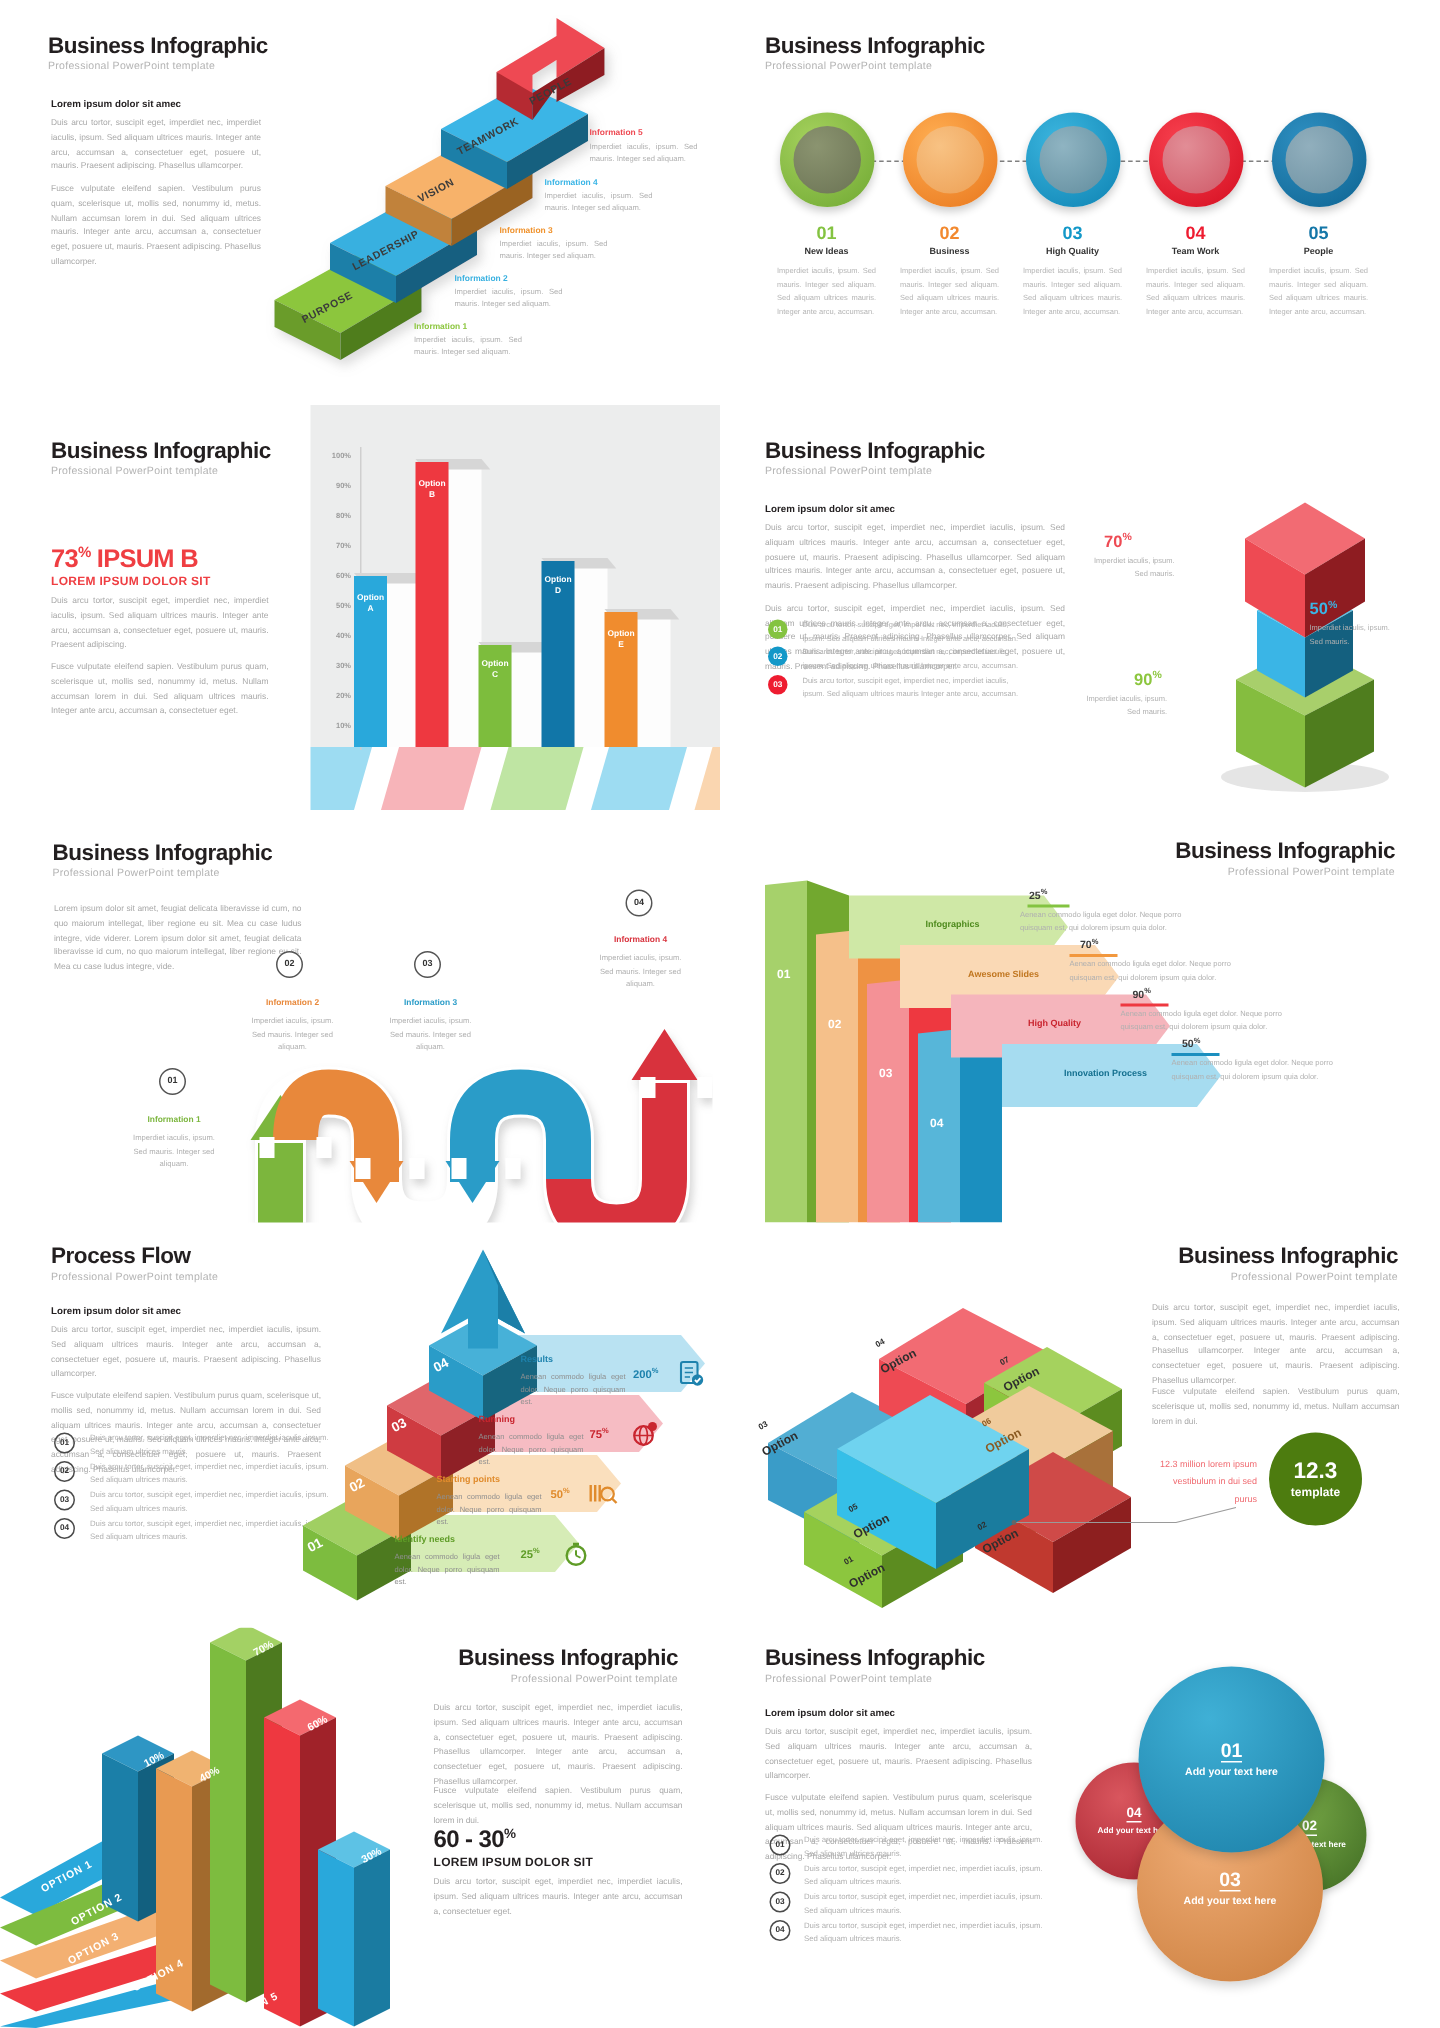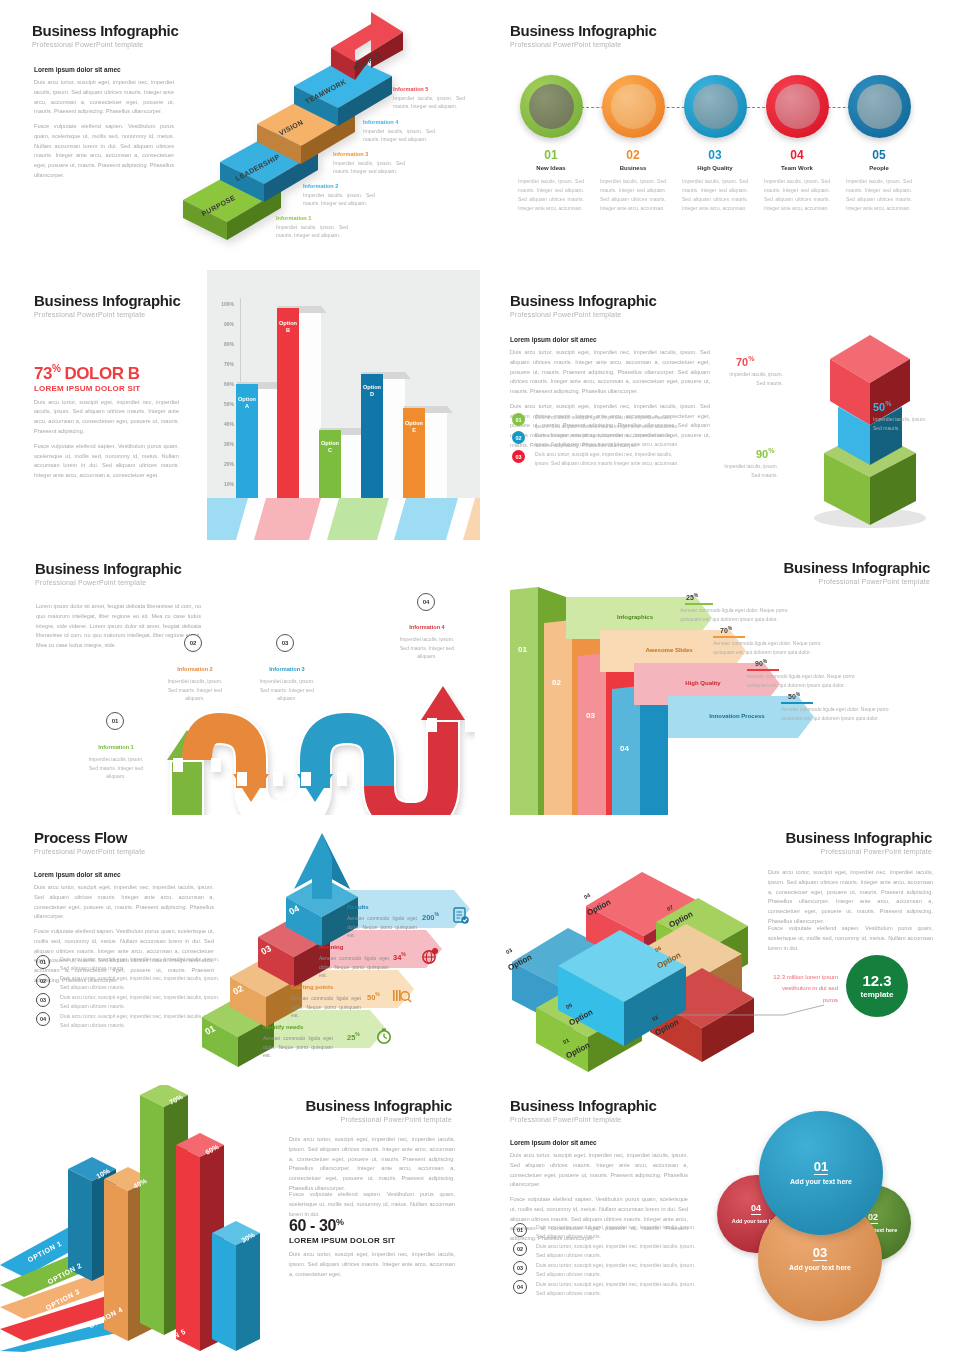--- a/index.html
+++ b/index.html
@@ -72,21 +72,21 @@
   .pf-ring { position: absolute; width: 14px; height: 14px; border-radius: 50%; border: 1px solid #4a4a4a;
              font-size: 5.5px; font-weight: bold; color: #333; display: flex; align-items: center; justify-content: center; }
   .pf-li { position: absolute; font-size: 5.2px; color: #b0b0b0; line-height: 1.7; width: 160px; }
   .pf-t { position: absolute; font-weight: bold; font-size: 6px; }
   .pf-b { position: absolute; font-size: 5px; color: #8f8f8f; line-height: 1.7; width: 70px; text-align: justify; }
   .pf-p { position: absolute; font-weight: bold; font-size: 7.5px; }
   .pf-p sup { font-size: 5px; }
 
   
   .optlbl { position: absolute; font-weight: bold; color: #2e2e2e; white-space: nowrap; }
-  .bubble { position: absolute; border-radius: 50%; background: #15803d; color: #fff;
+  .bubble { position: absolute; border-radius: 50%; background: #4d7c0f; color: #fff;
             display: flex; flex-direction: column; align-items: center; justify-content: center; }
   .bubble .n { font-size: 15px; font-weight: bold; line-height: 1; }
   .bubble .u { font-size: 8px; font-weight: bold; margin-top: 2px; }
   .bubtxt { position: absolute; font-size: 6px; color: #f06a70; text-align: right; line-height: 1.9; width: 72px; }
 
   
   .iso-pct { position: absolute; color: #fff; font-weight: bold; font-size: 7px; }
   .iso-opt { position: absolute; color: #fff; font-weight: bold; font-size: 7px; white-space: nowrap; letter-spacing: .6px; }
   .big6070 { font-size: 16px; font-weight: bold; color: #231f20; letter-spacing: -0.4px; }
   .big6070 sup { font-size: 9px; }
@@ -233,21 +233,21 @@
     <div class="floor" style="left:193px;top:0;width:52px;height:42px;background:#9ddcf2;transform:skewX(-16deg);"></div>
     <div class="floor" style="left:262px;top:0;width:55px;height:42px;background:#fad6b0;transform:skewX(-16deg);"></div>
   </div>
 
   <div style="position:absolute;left:34px;top:22px;">
     <div class="ttl">Business Infographic</div>
     <div class="sub">Professional PowerPoint template</div>
   </div>
   <div style="position:absolute;left:34px;top:93px;width:145px;">
     <div>
-      <span class="big95"><span>73</span><sup>%</sup>&nbsp;<span>DOLOR B</span></span>
+      <span class="big95"><span>73</span><sup>%</sup>&nbsp;<span>IPSUM B</span></span>
     </div>
     <div class="sub95">LOREM IPSUM DOLOR SIT</div>
     <div class="para">Duis arcu tortor, suscipit eget, imperdiet nec, imperdiet iaculis, ipsum. Sed aliquam ultrices mauris. Integer ante arcu, accumsan a, consectetuer eget, posuere ut, mauris. Praesent adipiscing.</div>
     <div class="para">Fusce vulputate eleifend sapien. Vestibulum purus quam, scelerisque ut, mollis sed, nonummy id, metus. Nullam accumsan lorem in dui. Sed aliquam ultrices mauris. Integer ante arcu, accumsan a, consectetuer eget.</div>
   </div>
 
   <div class="ax" style="left:212px;top:31px;">100%</div>
   <div class="ax" style="left:212px;top:51px;">90%</div>
   <div class="ax" style="left:212px;top:71px;">80%</div>
   <div class="ax" style="left:212px;top:91px;">70%</div>
@@ -522,21 +522,21 @@
   <svg width="20" height="18" style="position:absolute;left:392px;top:172px;">
       <rect x="1" y="3" width="1.6" height="11" fill="#e08b2c"></rect>
       <rect x="4" y="3" width="1.6" height="11" fill="#e08b2c"></rect>
       <rect x="7" y="3" width="1.6" height="11" fill="#e08b2c"></rect>
       <circle cx="13" cy="9" r="4.2" fill="none" stroke="#e08b2c" stroke-width="1.5"></circle>
       <path d="M16 12 L19 15" stroke="#e08b2c" stroke-width="1.6"></path>
     </svg>
 
   <div class="pf-t" style="left:319px;top:129px;color:#c9252f;">Running</div>
   <div class="pf-b" style="left:319px;top:139px;">Aenean commodo ligula eget dolor. Neque porro quisquam est.</div>
-  <div class="pf-p" style="left:393px;top:136px;color:#c9252f;"><span>34</span><sup>%</sup></div>
+  <div class="pf-p" style="left:393px;top:136px;color:#c9252f;"><span>75</span><sup>%</sup></div>
   <svg width="20" height="18" style="position:absolute;left:420px;top:132px;">
       <circle cx="9" cy="10" r="6.2" fill="none" stroke="#c9252f" stroke-width="1.5"></circle>
       <ellipse cx="9" cy="10" rx="2.6" ry="6.2" fill="none" stroke="#c9252f" stroke-width="1.1"></ellipse>
       <path d="M3 10 H15" stroke="#c9252f" stroke-width="1.1"></path>
       <circle cx="15" cy="4" r="3" fill="#c9252f"></circle>
     </svg>
 
   <div class="pf-t" style="left:347px;top:89px;color:#1d82ad;">Results</div>
   <div class="pf-b" style="left:347px;top:99px;">Aenean commodo ligula eget dolor. Neque porro quisquam est.</div>
   <div class="pf-p" style="left:422px;top:96px;color:#1d82ad;"><span>200</span><sup>%</sup></div>

